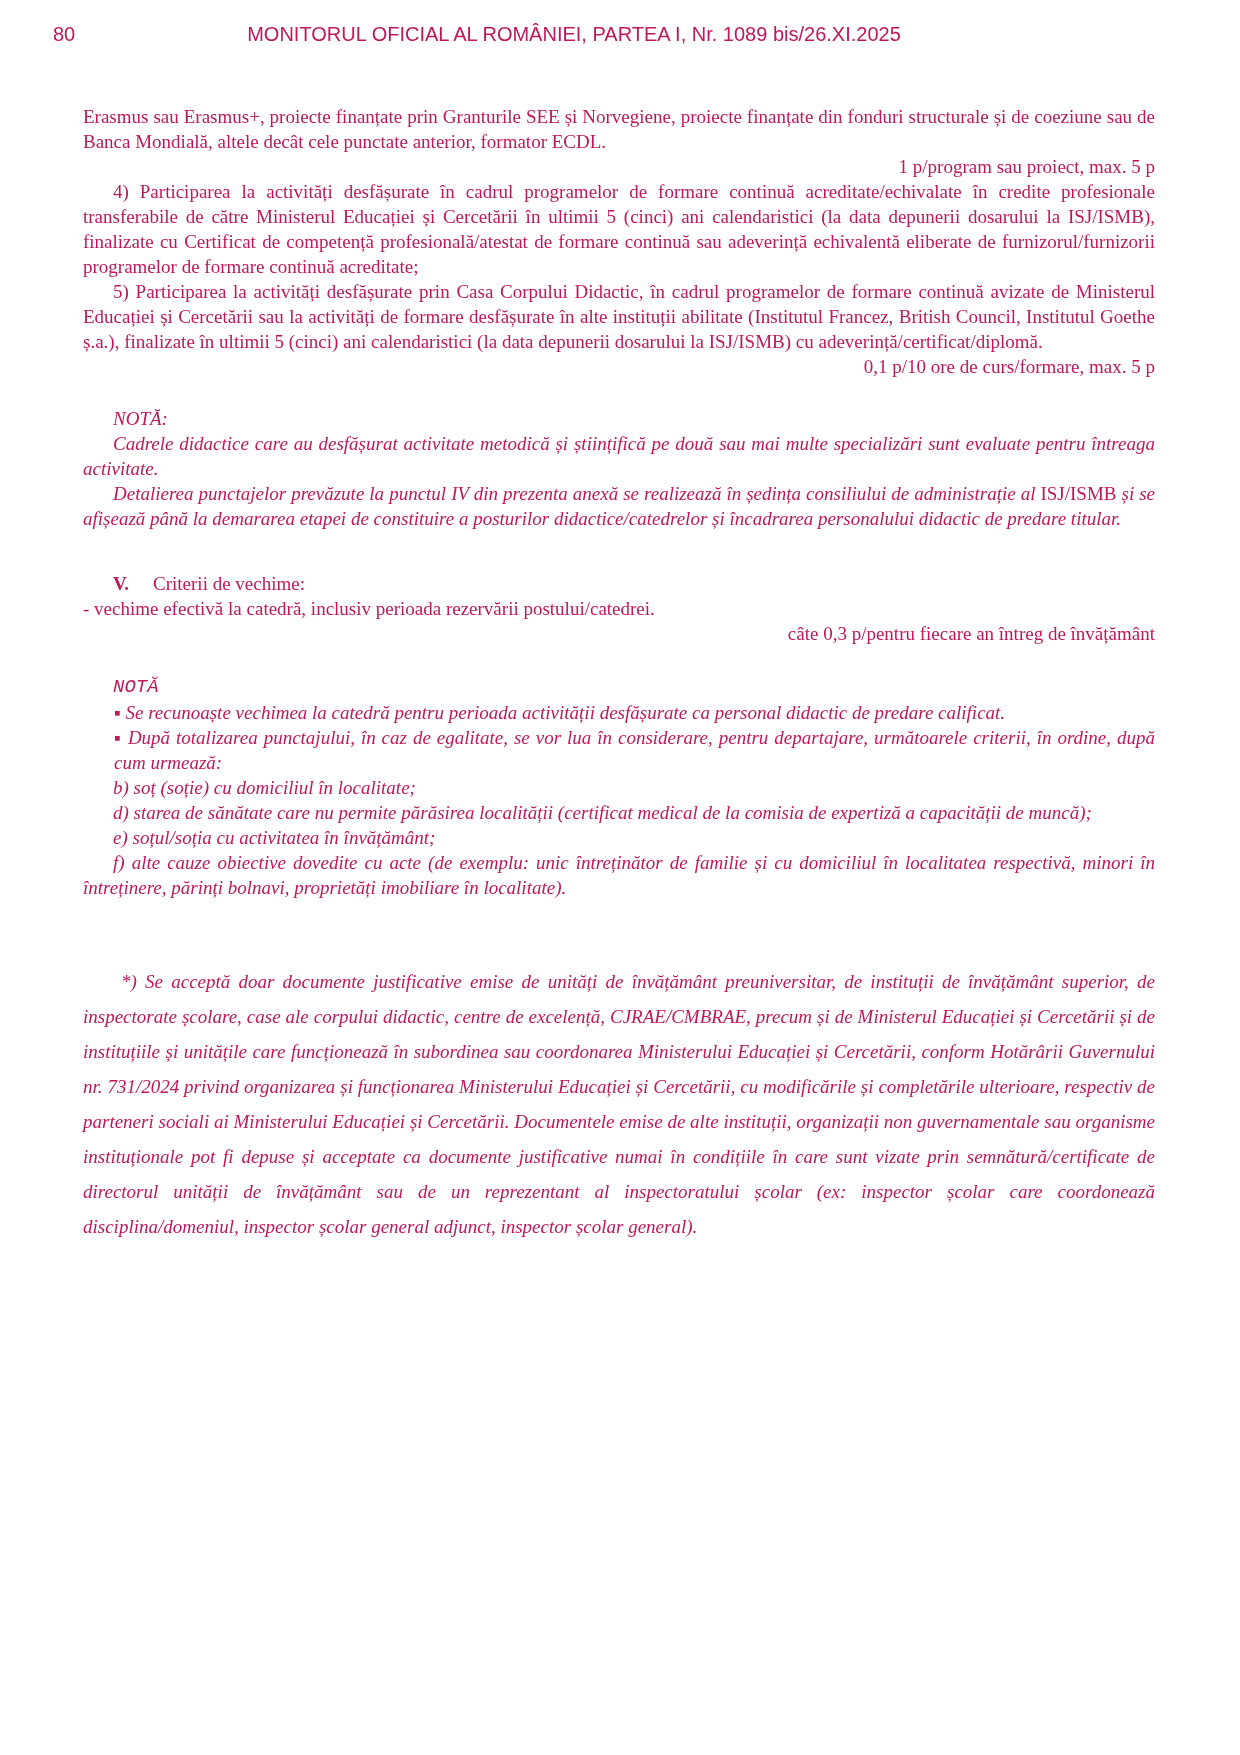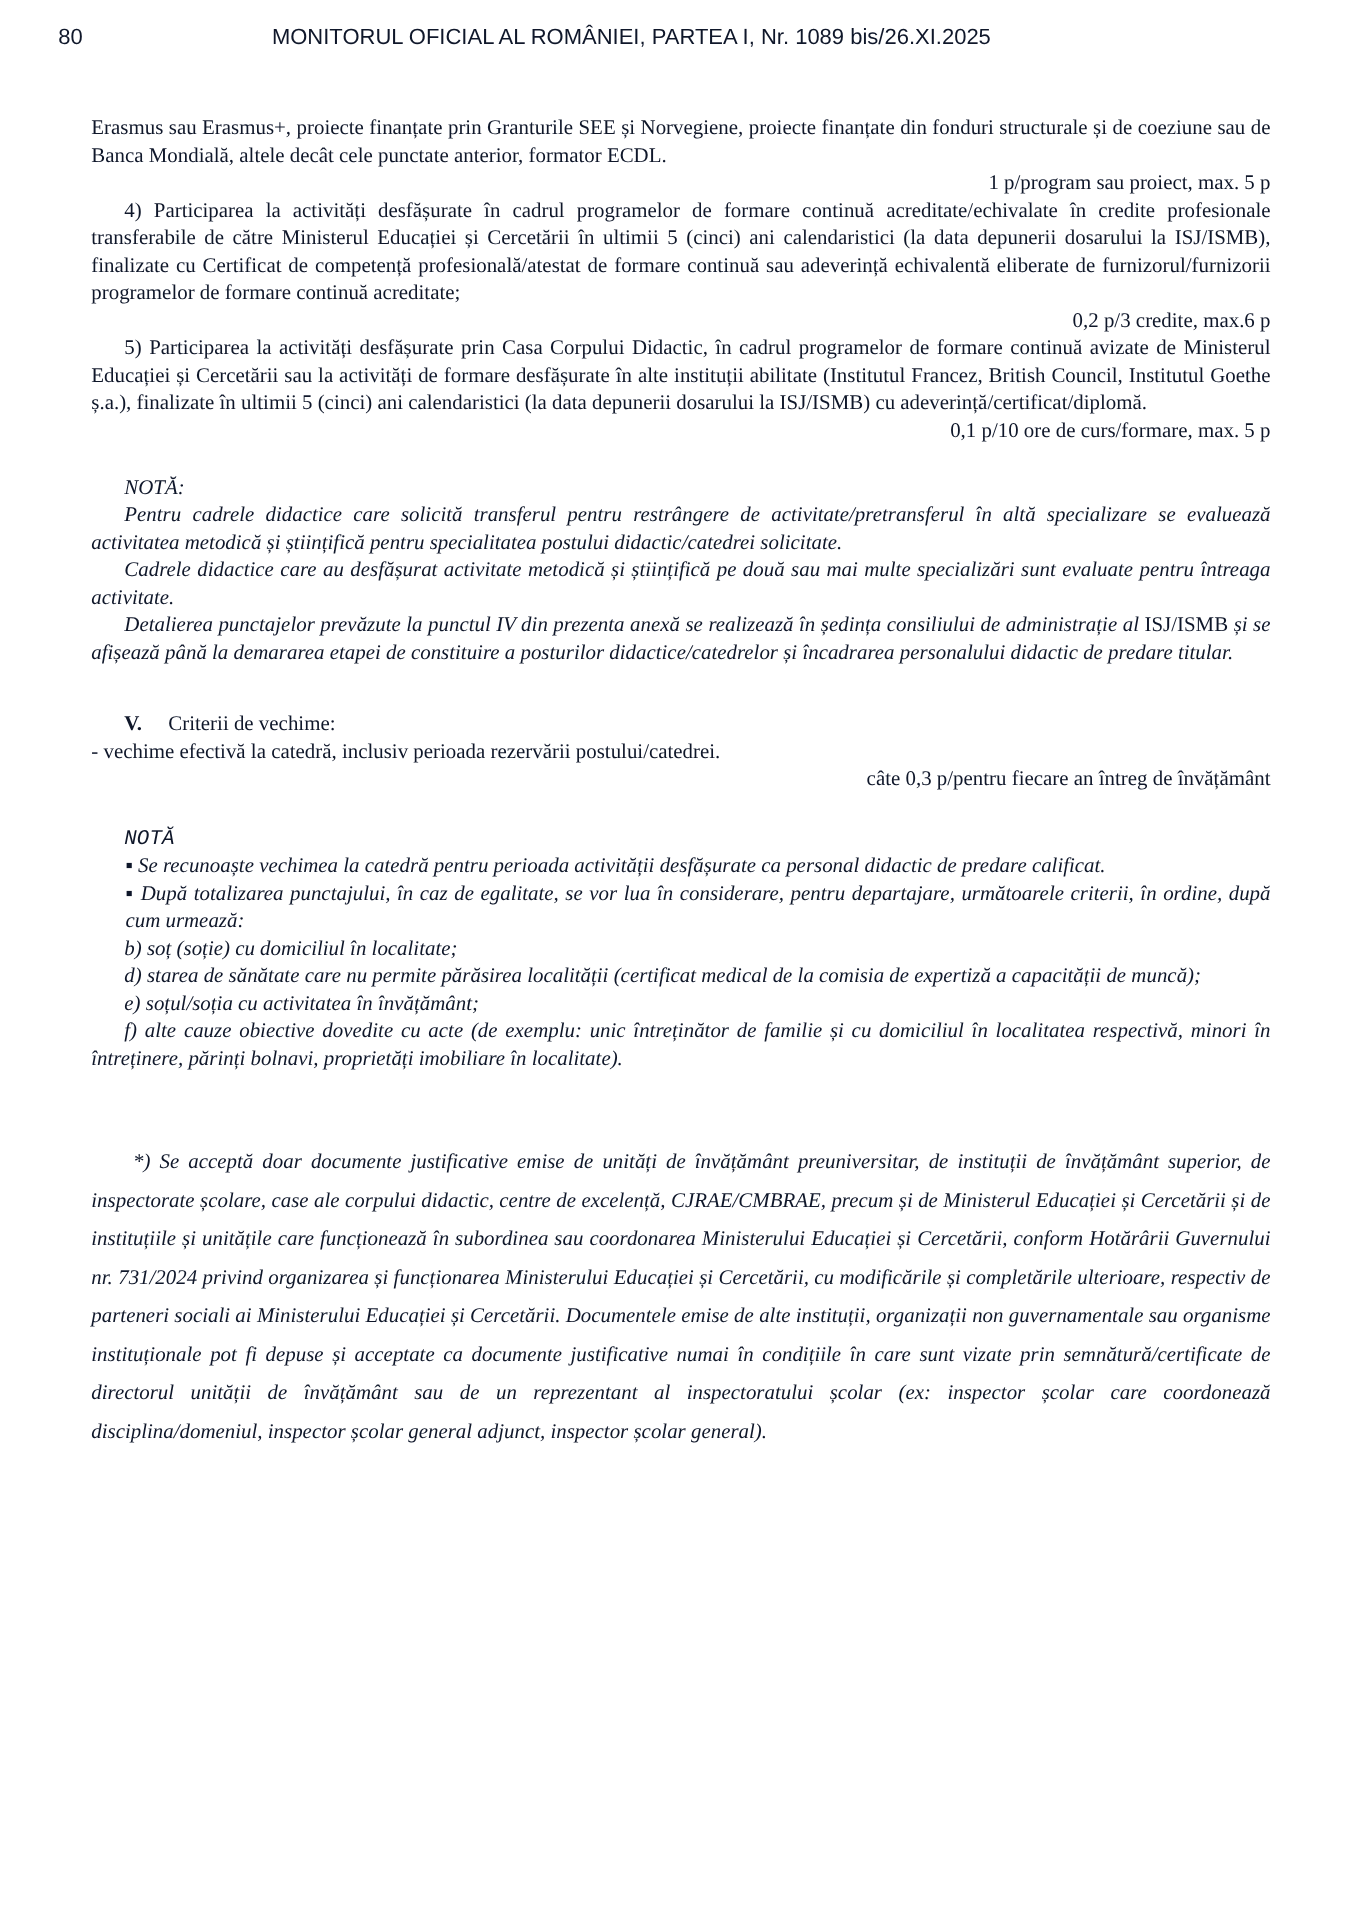--- a/index.html
+++ b/index.html
@@ -1,20 +1,20 @@
 <!DOCTYPE html>
 <html><head>
 <meta charset="utf-8">
 <style>
   html, body { margin: 0; padding: 0; background: #ffffff; }
   .page {
     width: 1240px;
     height: 1755px;
     background: #ffffff;
-    color: #0f172a;
+    color: #be185d;
     box-sizing: border-box;
     padding: 22px 85px 0 83px;
     font-family: "Liberation Serif", serif;
     font-size: 19px;
     position: relative;
     overflow: hidden;
   }
   header.doc-header {
     position: relative;
     height: 26px;
@@ -49,27 +49,25 @@
     <span class="page-num">80</span>
     <span class="header-title">MONITORUL OFICIAL AL ROMÂNIEI, PARTEA I, Nr. 1089 bis/26.XI.2025</span>
   </header>
 
   <main class="doc-body">
 
     <p class="just">Erasmus sau Erasmus+, proiecte finanțate prin Granturile SEE și Norvegiene, proiecte finanțate din fonduri structurale și de coeziune sau de Banca Mondială, altele decât cele punctate anterior, formator ECDL.</p>
     <p class="right">1 p/program sau proiect, max. 5 p</p>
 
     <p class="just ind">4) Participarea la activități desfășurate în cadrul programelor de formare continuă acreditate/echivalate în credite profesionale transferabile de către Ministerul Educației și Cercetării în ultimii 5 (cinci) ani calendaristici (la data depunerii dosarului la ISJ/ISMB), finalizate cu Certificat de competență profesională/atestat de formare continuă sau adeverință echivalentă eliberate de furnizorul/furnizorii programelor de formare continuă acreditate;</p>
-    <p class="right">0,2 p/3 credite, max.6 p</p>
 
     <p class="just ind">5) Participarea la activități desfășurate prin Casa Corpului Didactic, în cadrul programelor de formare continuă avizate de Ministerul Educației și Cercetării sau la activități de formare desfășurate în alte instituții abilitate (Institutul Francez, British Council, Institutul Goethe ș.a.), finalizate în ultimii 5 (cinci) ani calendaristici (la data depunerii dosarului la ISJ/ISMB) cu adeverință/certificat/diplomă.</p>
     <p class="right">0,1 p/10 ore de curs/formare, max. 5 p</p>
 
     <p class="it ind gap-sm">NOTĂ:</p>
-    <p class="just it ind">Pentru cadrele didactice care solicită transferul pentru restrângere de activitate/pretransferul în altă specializare se evaluează activitatea metodică și științifică pentru specialitatea postului didactic/catedrei solicitate.</p>
     <p class="just it ind">Cadrele didactice care au desfășurat activitate metodică și științifică pe două sau mai multe specializări sunt evaluate pentru întreaga activitate.</p>
     <p class="just it ind"><span>Detalierea punctajelor prevăzute la punctul IV din prezenta anexă se realizează în ședința consiliului de administrație al </span><span class="up">ISJ/ISMB</span><span> și se afișează până la demararea etapei de constituire a posturilor didactice/catedrelor și încadrarea personalului didactic de predare titular.</span></p>
 
     <p class="ind gap-md"><span class="numeral">V.</span><span>Criterii de vechime:</span></p>
     <p>- vechime efectivă la catedră, inclusiv perioada rezervării postului/catedrei.</p>
     <p class="right">câte 0,3 p/pentru fiecare an întreg de învățământ</p>
 
     <p class="it ind gap-note">NOTĂ</p>
     <p class="just it blk">▪ Se recunoaște vechimea la catedră pentru perioada activității desfășurate ca personal didactic de predare calificat.</p>
     <p class="just it blk">▪ După totalizarea punctajului, în caz de egalitate, se vor lua în considerare, pentru departajare, următoarele criterii, în ordine, după cum urmează:</p>

